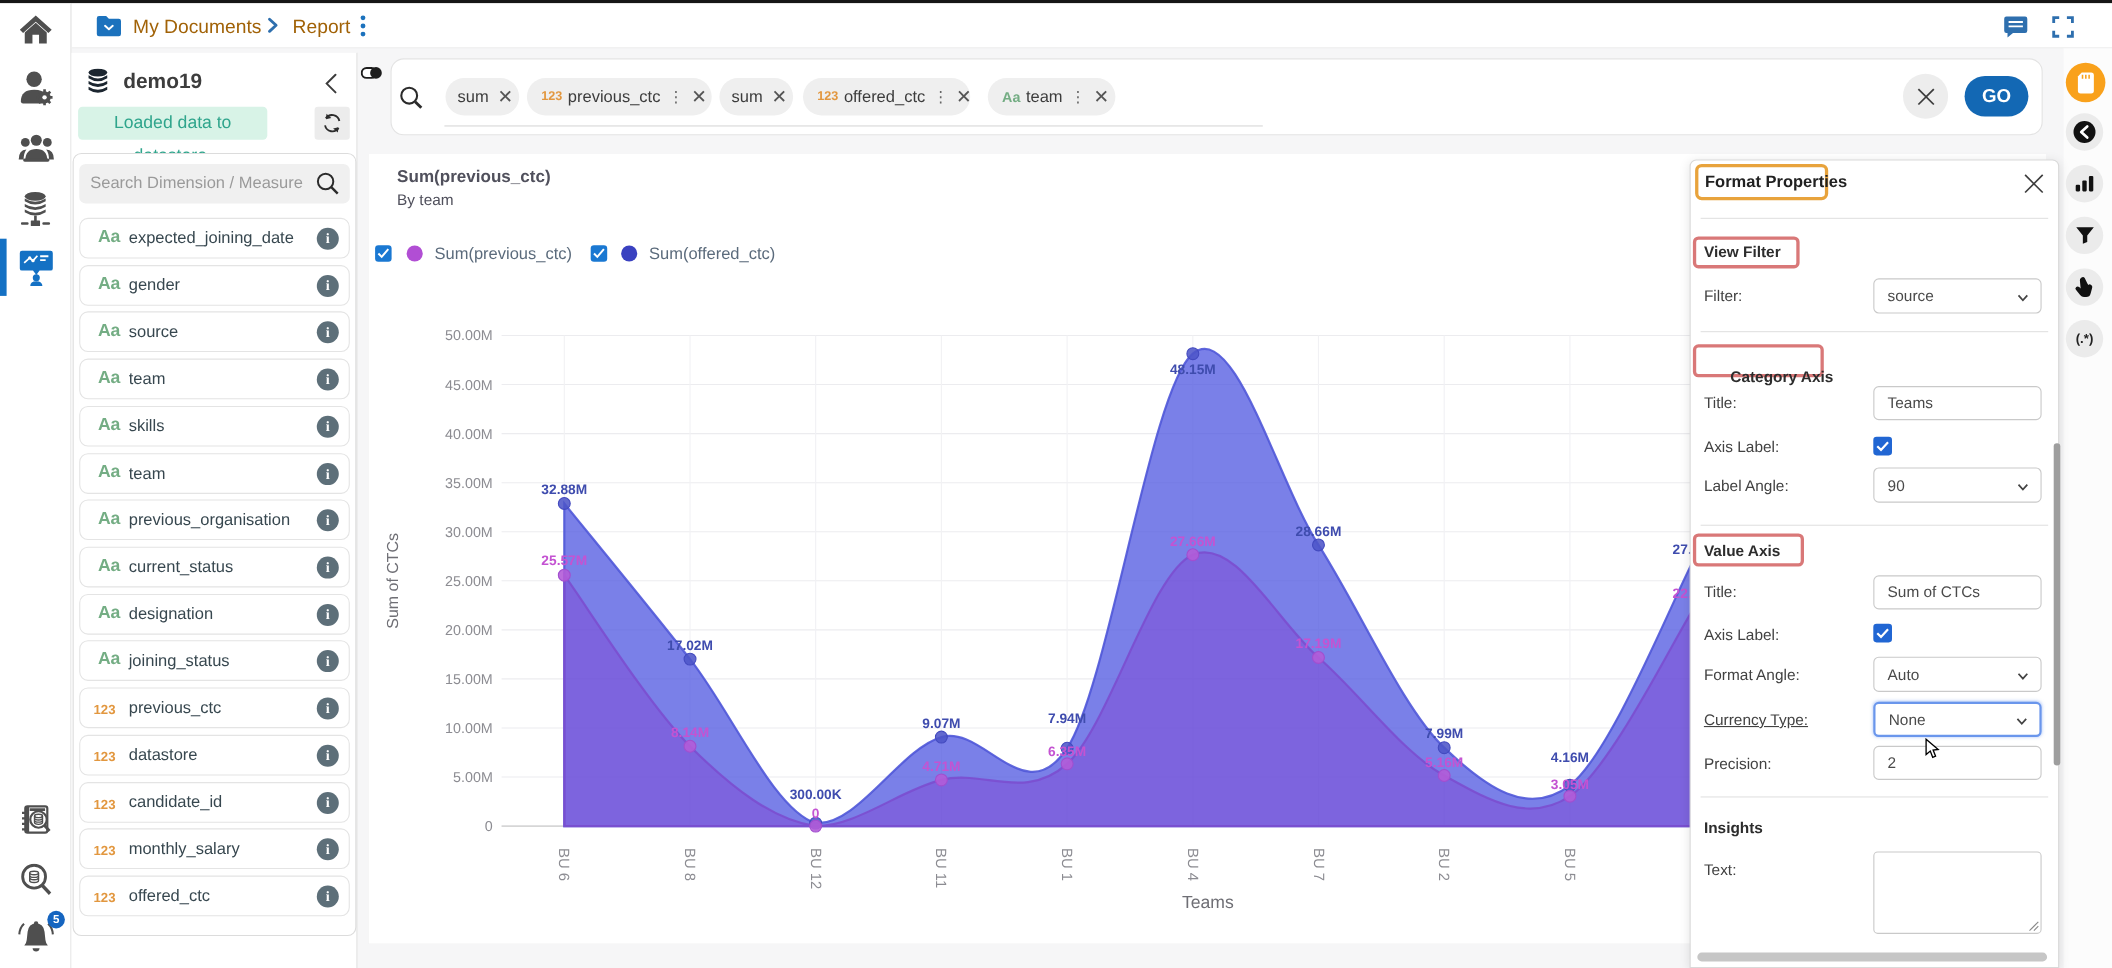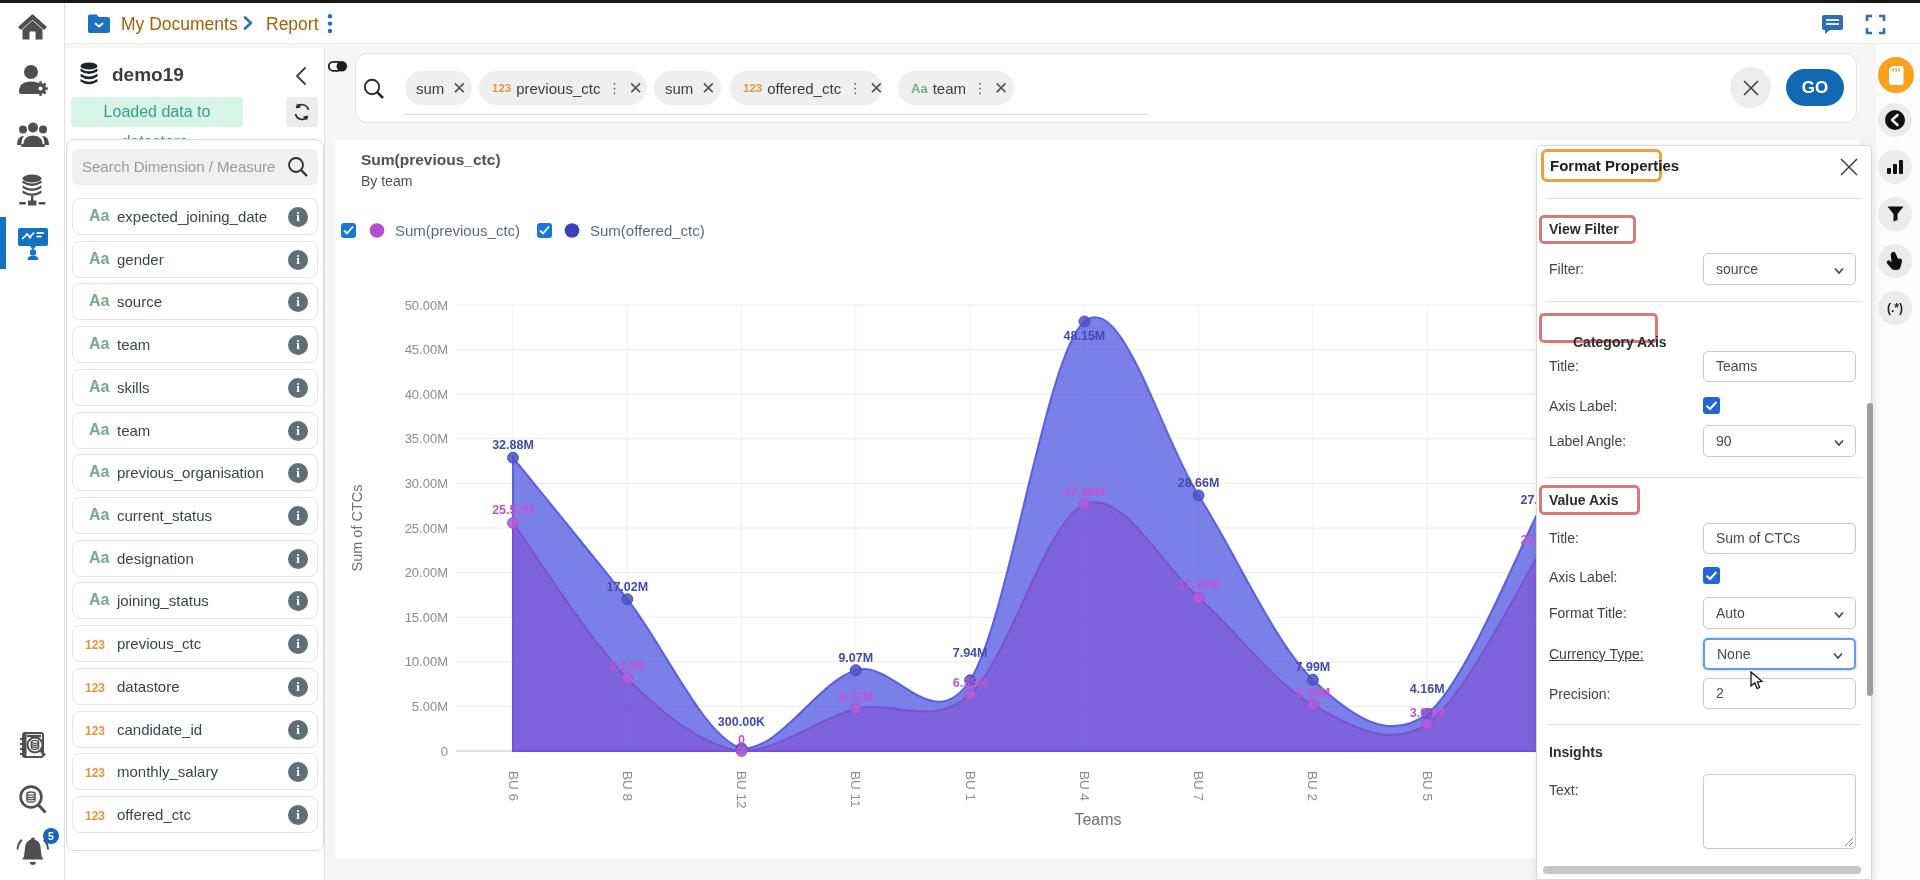--- a/index.html
+++ b/index.html
@@ -466,21 +466,21 @@
   <div class="abs annr" style="left:2px;top:339px;width:101px;height:30px;"></div>
   <div class="abs sechead" style="left:12px;top:346px;">Value Axis</div>
   <div class="plabel" style="top:384px;">Title:</div>
   <div class="pinput" style="top:377px;">Sum of CTCs</div>
   <div class="plabel" style="top:423px;">Axis Label:</div>
   <div class="pcheck" style="top:421px;">
     <svg width="17" height="17" viewBox="0 0 17 17">
         <path d="M3.6 8.7 L7 12 L13.4 5" stroke="#fff" stroke-width="2" fill="none"></path>
       </svg>
   </div>
-  <div class="plabel" style="top:459px;">Format Title:</div>
+  <div class="plabel" style="top:459px;">Format Angle:</div>
   <div class="pdrop" style="top:451px;">Auto
     <svg class="chev" viewBox="0 0 10 10">
         <path d="M1 2.5 L5 7 L9 2.5" stroke="#444" stroke-width="1.6" fill="none"></path>
       </svg>
   </div>
   <div class="plabel" style="top:500px;text-decoration:underline;">Currency Type:</div>
   <div class="pdrop" style="top:492px;border:2px solid #6a96ec;box-shadow:0 0 3px rgba(90,140,240,0.5);line-height:28px;">None
     <svg class="chev" viewBox="0 0 10 10" style="top:11px;">
         <path d="M1 2.5 L5 7 L9 2.5" stroke="#444" stroke-width="1.6" fill="none"></path>
       </svg>

